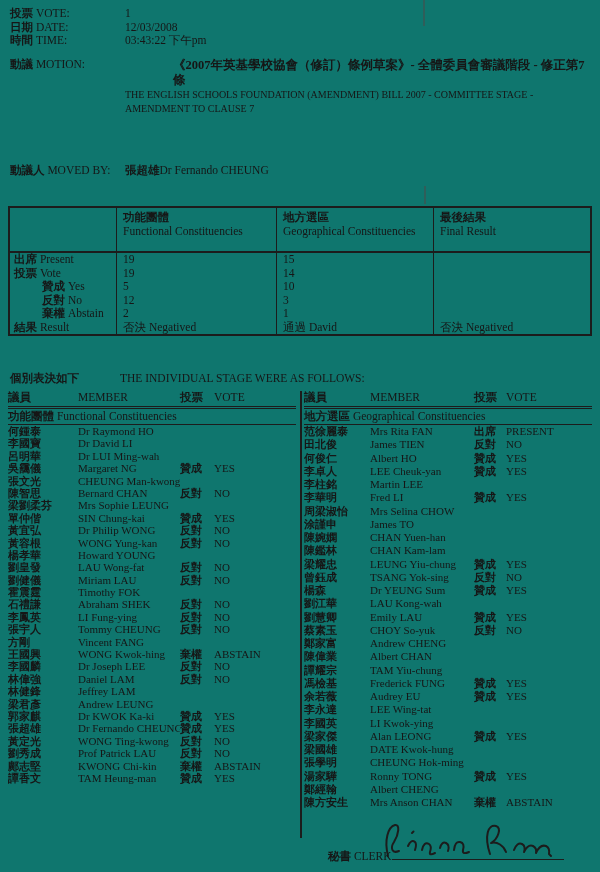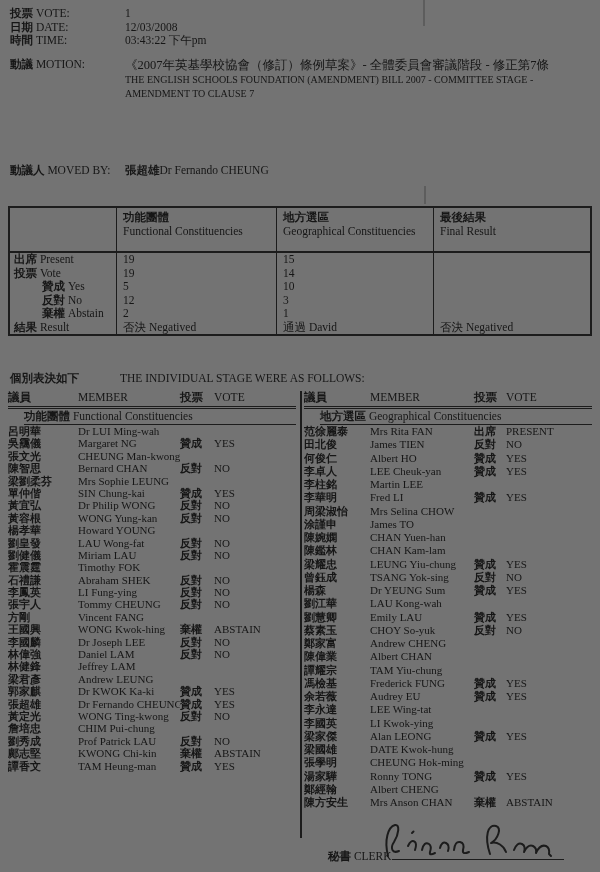--- a/index.html
+++ b/index.html
@@ -1,32 +1,32 @@
 <!DOCTYPE html>
 <html><head>
 <meta charset="utf-8">
 <style>
   * { margin:0; padding:0; box-sizing:border-box; }
   html,body { background:#e8e8e8; }
   .page {
     position:relative; width:600px; height:872px; margin:0 auto;
-    background:#737373; color:#161616; overflow:hidden;
+    background:#0f766e; color:#161616; overflow:hidden;
     font-family:"Liberation Serif","DejaVu Serif",serif;
     font-size:11.5px; line-height:13.5px;
   }
   .zh { font-weight:bold; }
   .en { font-weight:normal; }
 
   
   .info-block { position:absolute; top:7px; left:10px; width:560px; }
   .info-row { display:grid; grid-template-columns:115px auto; }
 
   
   .motion-block { position:absolute; top:58px; left:10px; width:582px; display:grid; grid-template-columns:115px auto; }
-  .motion-zh { font-weight:normal; font-size:12.5px; line-height:15px; }
+  .motion-zh { font-weight:bold; font-size:12.5px; line-height:15px;margin-left:48px; }
   .motion-en { font-size:10px; line-height:13.5px; }
 
   
   .movedby-block { position:absolute; top:164px; left:10px; display:grid; grid-template-columns:115px auto; }
 
   
   .sum-table { position:absolute; top:206px; left:8px; width:584px; border:2px solid #1c1c1c; background:transparent; }
   .sum-head { display:grid; grid-template-columns:106px 160px 157px 1fr; border-bottom:2px solid #1c1c1c; }
   .sum-head > div { padding:3px 6px 13px 6px; border-left:1.5px solid #1c1c1c; }
   .sum-head > div:first-child { border-left:none; }
@@ -38,21 +38,21 @@
 
   
   .indiv-intro { position:absolute; top:372px; left:10px; display:grid; grid-template-columns:110px auto; }
 
   
   .half { position:absolute; top:391px; }
   .half-left  { left:8px;  width:288px; }
   .half-right { left:304px; width:288px; }
   .m-head { display:grid; grid-template-columns:70px 102px 34px 1fr; border-bottom:3px double #1c1c1c; padding-bottom:1px; }
   .half-right .m-head { grid-template-columns:66px 104px 32px 1fr; }
-  .m-section { border-bottom:1.5px solid #1c1c1c; padding:1px 0;margin-left:16px; }
+  .m-section { border-bottom:1.5px solid #1c1c1c; padding:1px 0; }
   .m-rows.left  .m-row { display:grid; grid-template-columns:70px 102px 34px 1fr; line-height:12.4px; height:12.4px; }
   .m-rows.right .m-row { display:grid; grid-template-columns:66px 104px 32px 1fr; line-height:13.25px; height:13.25px; }
   .m-row span { font-size:11px; white-space:nowrap; overflow:hidden; }
   .m-name { font-weight:bold; }
   .m-vzh { font-weight:bold; }
   .col-divider { position:absolute; left:300px; top:391px; width:1.5px; height:447px; background:#1c1c1c; }
 
   
   .clerk-block { position:absolute; top:848px; left:328px; white-space:nowrap; }
   .clerk-line { display:inline-block; width:172px; border-bottom:1.5px solid #1c1c1c; height:12px; }
@@ -176,21 +176,33 @@
       <span class="zh">議員</span>
       <span class="en">MEMBER</span>
       <span class="zh">投票</span>
       <span class="en">VOTE</span>
     </div>
     <div class="m-section">
       <span class="zh">功能團體</span> <span class="en">Functional Constituencies</span>
     </div>
     <div class="m-rows left">
 
-
+        <div class="m-row">
+          <span class="m-name">何鍾泰</span>
+          <span class="m-en">Dr Raymond HO</span>
+          <span class="m-vzh"></span>
+          <span class="m-ven"></span>
+        </div>
+
+        <div class="m-row">
+          <span class="m-name">李國寶</span>
+          <span class="m-en">Dr David LI</span>
+          <span class="m-vzh"></span>
+          <span class="m-ven"></span>
+        </div>
 
         <div class="m-row">
           <span class="m-name">呂明華</span>
           <span class="m-en">Dr LUI Ming-wah</span>
           <span class="m-vzh"></span>
           <span class="m-ven"></span>
         </div>
 
         <div class="m-row">
           <span class="m-name">吳靄儀</span>
@@ -346,26 +358,20 @@
           <span class="m-ven">YES</span>
         </div>
 
         <div class="m-row">
           <span class="m-name">黃定光</span>
           <span class="m-en">WONG Ting-kwong</span>
           <span class="m-vzh">反對</span>
           <span class="m-ven">NO</span>
         </div>
 
-        <div class="m-row">
-          <span class="m-name">詹培忠</span>
-          <span class="m-en">CHIM Pui-chung</span>
-          <span class="m-vzh"></span>
-          <span class="m-ven"></span>
-        </div>
 
         <div class="m-row">
           <span class="m-name">劉秀成</span>
           <span class="m-en">Prof Patrick LAU</span>
           <span class="m-vzh">反對</span>
           <span class="m-ven">NO</span>
         </div>
 
         <div class="m-row">
           <span class="m-name">鄺志堅</span>

